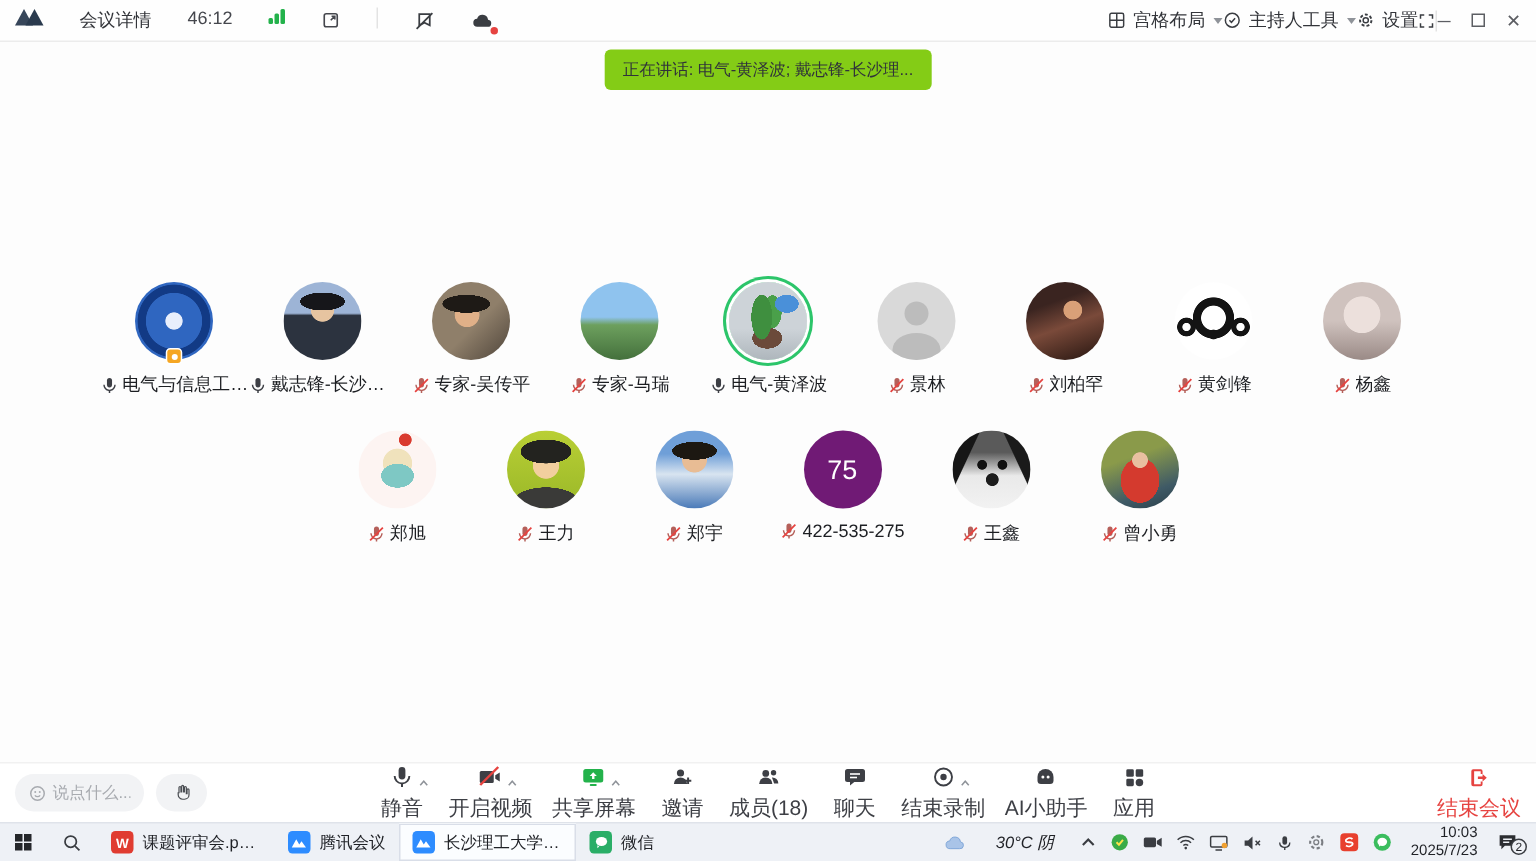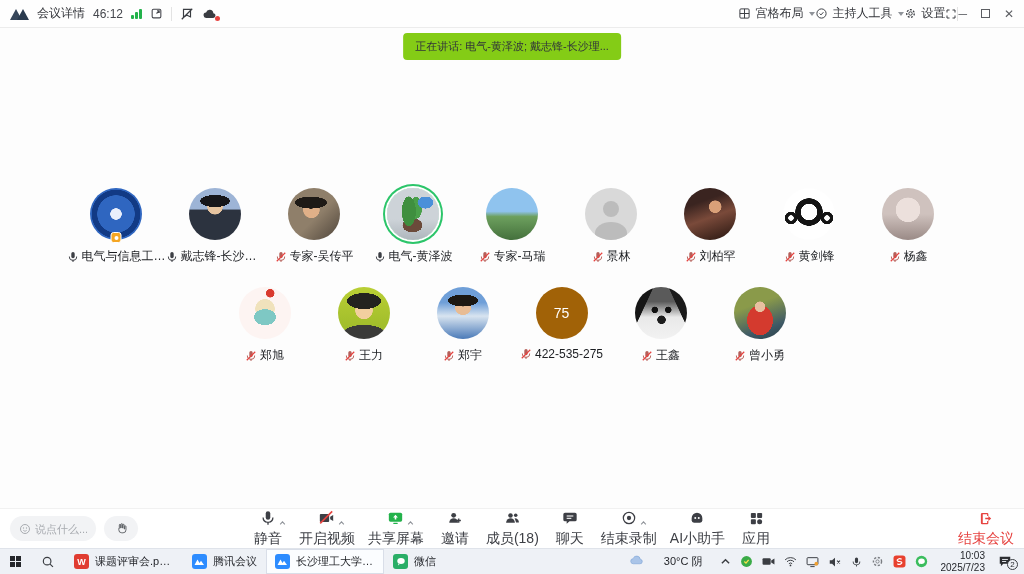--- a/index.html
+++ b/index.html
@@ -1,21 +1,21 @@
 <!DOCTYPE html>
 <html><head>
 <meta charset="utf-8">
 <style>
   * { margin:0; padding:0; box-sizing:border-box; }
   html,body { width:1024px; height:574px; overflow:hidden; font-family:"Liberation Sans","DejaVu Sans",sans-serif; background:#fff; }
   .window { width:1024px; height:574px; display:flex; flex-direction:column; }
 
   
   .titlebar { height:28px; background:#fefefe; border-bottom:1px solid #ececec; display:flex; align-items:center; padding:0 10px; font-size:12px; color:#33353a; flex:0 0 28px; }
-  .tb-left { display:flex; align-items:center; gap:8px; }
+  .tb-left { display:flex; gap:24px; }
   .tm-logo { display:flex; align-items:flex-end; height:12px; }
   .tm-logo i { display:block; width:0; height:0; border-left:6px solid transparent; border-right:6px solid transparent; border-bottom:11px solid #37465a; }
   .tm-logo i + i { margin-left:-5px; border-bottom-color:#2a3a4e; }
   .duration { color:#45474d; }
   .signal { display:flex; align-items:flex-end; gap:1.5px; height:11px; }
   .signal i { display:block; width:2.5px; background:#23b24b; border-radius:1px; }
   .signal i:nth-child(1){height:4px} .signal i:nth-child(2){height:7px} .signal i:nth-child(3){height:10px}
   .vdiv { width:1px; height:14px; background:#e3e3e3; }
   .tb-ic-btn { display:flex; align-items:center; gap:4px; cursor:default; position:relative; }
   .cloud-dot { position:absolute; right:-3px; bottom:-1px; width:5px; height:5px; border-radius:50%; background:#e64340; }
@@ -55,21 +55,21 @@
     radial-gradient(circle at 44px 30px, #fff 0 2.5px, #141414 3px 6px, transparent 6.5px),
     radial-gradient(circle at 26px 24px, transparent 0 8px, #141414 8.5px 13.5px, transparent 14px),
     radial-gradient(circle at 26px 35px, #141414 0 3px, transparent 3.5px); }
   .av-plush { background:radial-gradient(circle at 50% 42%, #ece0dc 0 12px, transparent 12.5px), linear-gradient(180deg,#cfc2be 0 50%, #9a8a86); }
   .av-machine { background:radial-gradient(20px 8px at 50% 30%, #14231a 0 99%, transparent), linear-gradient(180deg,#8fa896 0 26%, #2e5e3a 58%, #1c3a24); }
   .av-santa { background:radial-gradient(circle at 60% 12%, #d93a2e 0 4px, transparent 4.5px), radial-gradient(11px 8px at 50% 58%, #7ec8c4 0 99%, transparent), radial-gradient(circle at 50% 42%, #f0e2bc 0 9.5px, transparent 10px), #fdf4f2; }
   .av-cartoon-green { background:radial-gradient(17px 8px at 50% 27%, #23231f 0 99%, transparent), radial-gradient(circle at 50% 45%, #f2cf9e 0 8.5px, transparent 9px), radial-gradient(22px 10px at 50% 92%, #3a3a38 0 99%, transparent), linear-gradient(180deg,#b9cf35,#9ab828); }
   .av-sombrero { background:radial-gradient(18px 6px at 50% 30%, #d9a03e 0 99%, transparent), radial-gradient(circle at 50% 21%, #c2862e 0 6px, transparent 6.5px), radial-gradient(circle at 50% 48%, #f0c9a0 0 7px, transparent 7.5px), linear-gradient(160deg,#b5432e 0 60%, #7e2a1c); }
   .av-sailor { background:radial-gradient(15px 6px at 50% 26%, #1c1812 0 99%, transparent), radial-gradient(circle at 50% 38%, #e8bc94 0 8px, transparent 8.5px), linear-gradient(180deg,#6f9fd8 0 30%, #d8e4f0 56%, #4a7ab8); }
   .av-canal { background:linear-gradient(100deg,#8fb8c9 0 35%, #d9cba8 50%, #b9ad8e 75%, #8da4ae); }
-  .av-number { background:#a16207; font-size:14px; color:#fff; }
+  .av-number { background:#701a75; font-size:18px; color:#fff; }
   .av-husky { background:radial-gradient(circle at 38% 44%, #111 0 3px, transparent 3.5px), radial-gradient(circle at 64% 44%, #111 0 3px, transparent 3.5px), radial-gradient(circle at 51% 63%, #1c1c1c 0 4px, transparent 4.5px), linear-gradient(115deg,#161616 0 24%, transparent 25%), linear-gradient(245deg,#1a1a1a 0 24%, transparent 25%), linear-gradient(180deg,#5a5a5a 0 28%, #e9e9e9 58%, #f2f2f2); }
   .av-red-person { background:radial-gradient(circle at 50% 38%, #e8c0a0 0 5px, transparent 5.5px), radial-gradient(13px 15px at 50% 64%, #d43a2e 0 99%, transparent), linear-gradient(160deg,#8a9a4a 0 35%, #3f5a66 75%, #2a3e48); }
 
   
   .toolbar { height:40px; flex:0 0 40px; background:#fff; border-top:1px solid #f1f1f1; position:relative; display:flex; align-items:center; }
   .chat-cluster { position:absolute; left:10px; display:flex; align-items:flex-start; gap:8px; }
   .say-pill { display:flex; align-items:center; gap:4px; background:#f2f3f5; border-radius:13px; height:25px; padding:0 9px; }
   .say-input { border:none; outline:none; background:transparent; width:52px; font-size:11px; color:#3a3a3a; font-family:inherit; }
   .say-input::placeholder { color:#a8abb0; }
   .hand-btn { width:34px; height:25px; background:#f2f3f5; border-radius:13px; display:flex; align-items:center; justify-content:center; }
@@ -87,21 +87,21 @@
   .win-logo { display:grid; grid-template-columns:5px 5px; grid-template-rows:5px 5px; gap:1px; }
   .win-logo i { background:#25272b; }
   .tbar-app { display:flex; align-items:center; gap:6px; padding:0 9px; max-width:118px; }
   .tbar-app.active { background:#fbfdff; box-shadow:inset 0 0 0 1px #d9dee8; }
   .tbar-app .app-label { white-space:nowrap; overflow:hidden; text-overflow:ellipsis; font-size:11px; }
   .app-sq { width:15px; height:15px; border-radius:3px; flex:0 0 auto; display:flex; align-items:center; justify-content:center; color:#fff; font-size:9px; font-weight:bold; }
   .sq-wps { background:#e03c31; }
   .sq-meeting { background:#2d8cff; }
   .sq-wechat { background:#2aae67; }
   .tray { margin-left:auto; display:flex; align-items:center; gap:9px; padding-right:6px; }
-  .weather { display:flex; gap:20px; margin-right:8px; }
+  .weather { display:flex; align-items:center; gap:20px; margin-right:8px;font-style:italic; }
   .clock { text-align:right; font-size:10px; line-height:1.2; margin-left:4px; }
   .notif { position:relative; display:flex; align-items:center; padding:0 6px 0 4px; }
   .notif-badge { position:absolute; right:0; bottom:-2px; width:11px; height:11px; border-radius:50%; background:#eef1f6; border:1px solid #3a3d42; font-size:8px; display:flex; align-items:center; justify-content:center; color:#1f2126; }
 </style>
 </head>
 <body>
 
 <div class="window">
 
   <div class="titlebar">
@@ -218,46 +218,46 @@
                 <svg width="12" height="12" viewBox="0 0 24 24">
                   <path fill="#b5605a" d="M12 14.5a3.4 3.4 0 0 0 3.4-3.4V5.4a3.4 3.4 0 0 0-6.8 0v5.7A3.4 3.4 0 0 0 12 14.5z"></path>
                   <path fill="#b5605a" d="M18.4 11.1a6.4 6.4 0 0 1-12.8 0H3.7a8.3 8.3 0 0 0 7.3 8.2V22h2v-2.7a8.3 8.3 0 0 0 7.3-8.2z"></path>
                   <line x1="3.5" y1="20.5" x2="20.5" y2="3.5" stroke="#e64340" stroke-width="2.4"></line>
                 </svg>
               </span>
               <span class="p-name">专家-吴传平</span>
             </div>
           </div>
           <div class="tile">
+            <div class="avatar-wrap">
+              <div class="avatar av-ma"></div>
+            </div>
+            <div class="name-row">
+              <span style="display: flex;">
+                <svg width="12" height="12" viewBox="0 0 24 24">
+                  <path fill="#b5605a" d="M12 14.5a3.4 3.4 0 0 0 3.4-3.4V5.4a3.4 3.4 0 0 0-6.8 0v5.7A3.4 3.4 0 0 0 12 14.5z"></path>
+                  <path fill="#b5605a" d="M18.4 11.1a6.4 6.4 0 0 1-12.8 0H3.7a8.3 8.3 0 0 0 7.3 8.2V22h2v-2.7a8.3 8.3 0 0 0 7.3-8.2z"></path>
+                  <line x1="3.5" y1="20.5" x2="20.5" y2="3.5" stroke="#e64340" stroke-width="2.4"></line>
+                </svg>
+              </span>
+              <span class="p-name">专家-马瑞</span>
+            </div>
+          </div>
+          <div class="tile">
             <div class="avatar-wrap speaking">
               <div class="avatar av-cactus"></div>
             </div>
             <div class="name-row">
               <span style="display: flex;">
                 <svg width="12" height="12" viewBox="0 0 24 24">
                   <path fill="#3d3f45" d="M12 14.5a3.4 3.4 0 0 0 3.4-3.4V5.4a3.4 3.4 0 0 0-6.8 0v5.7A3.4 3.4 0 0 0 12 14.5z"></path>
                   <path fill="#3d3f45" d="M18.4 11.1a6.4 6.4 0 0 1-12.8 0H3.7a8.3 8.3 0 0 0 7.3 8.2V22h2v-2.7a8.3 8.3 0 0 0 7.3-8.2z"></path>
                 </svg>
               </span>
               <span class="p-name">电气-黄泽波</span>
-            </div>
-          </div>
-          <div class="tile">
-            <div class="avatar-wrap">
-              <div class="avatar av-ma"></div>
-            </div>
-            <div class="name-row">
-              <span style="display: flex;">
-                <svg width="12" height="12" viewBox="0 0 24 24">
-                  <path fill="#b5605a" d="M12 14.5a3.4 3.4 0 0 0 3.4-3.4V5.4a3.4 3.4 0 0 0-6.8 0v5.7A3.4 3.4 0 0 0 12 14.5z"></path>
-                  <path fill="#b5605a" d="M18.4 11.1a6.4 6.4 0 0 1-12.8 0H3.7a8.3 8.3 0 0 0 7.3 8.2V22h2v-2.7a8.3 8.3 0 0 0 7.3-8.2z"></path>
-                  <line x1="3.5" y1="20.5" x2="20.5" y2="3.5" stroke="#e64340" stroke-width="2.4"></line>
-                </svg>
-              </span>
-              <span class="p-name">专家-马瑞</span>
             </div>
           </div>
           <div class="tile">
             <div class="avatar-wrap">
               <div class="avatar av-default"></div>
             </div>
             <div class="name-row">
               <span style="display: flex;">
                 <svg width="12" height="12" viewBox="0 0 24 24">
                   <path fill="#b5605a" d="M12 14.5a3.4 3.4 0 0 0 3.4-3.4V5.4a3.4 3.4 0 0 0-6.8 0v5.7A3.4 3.4 0 0 0 12 14.5z"></path>

